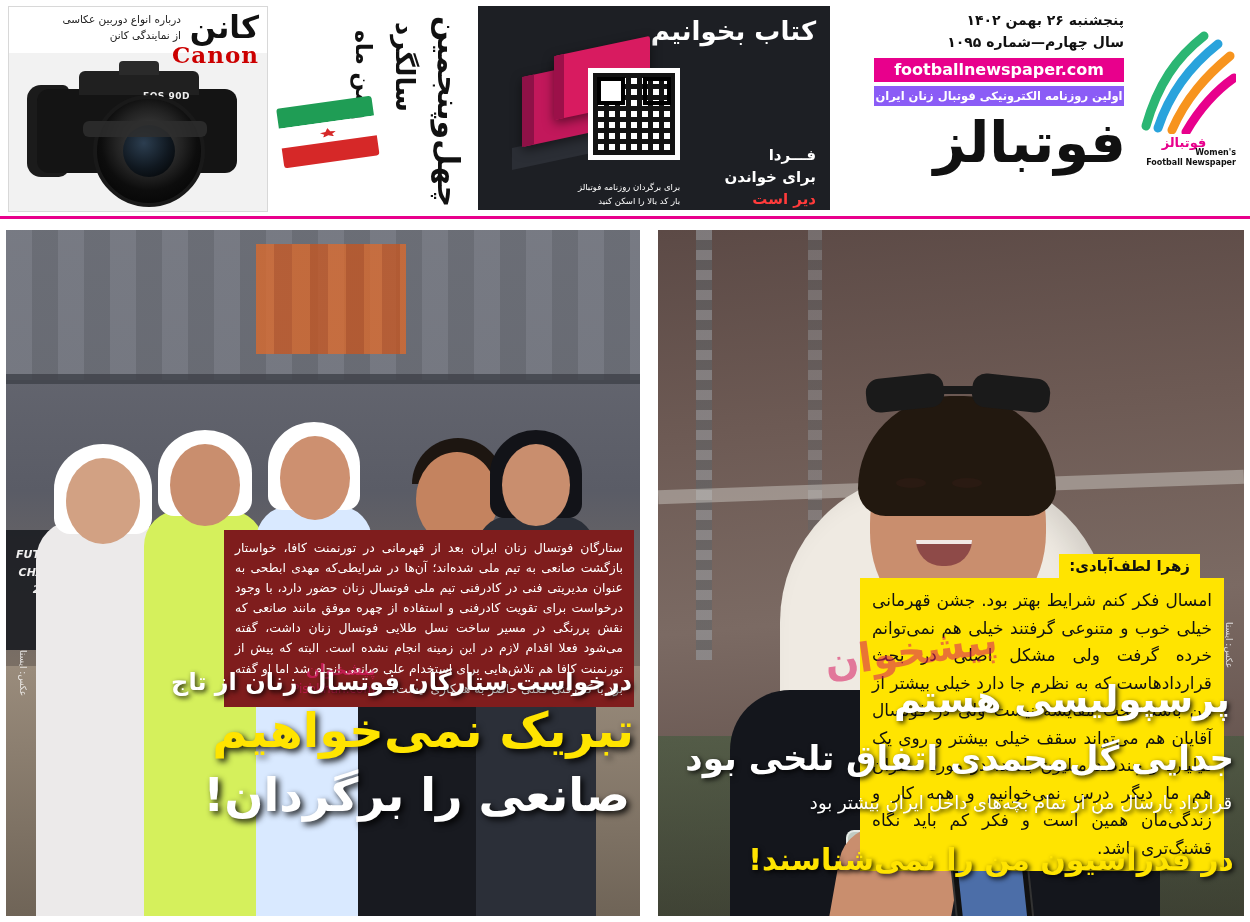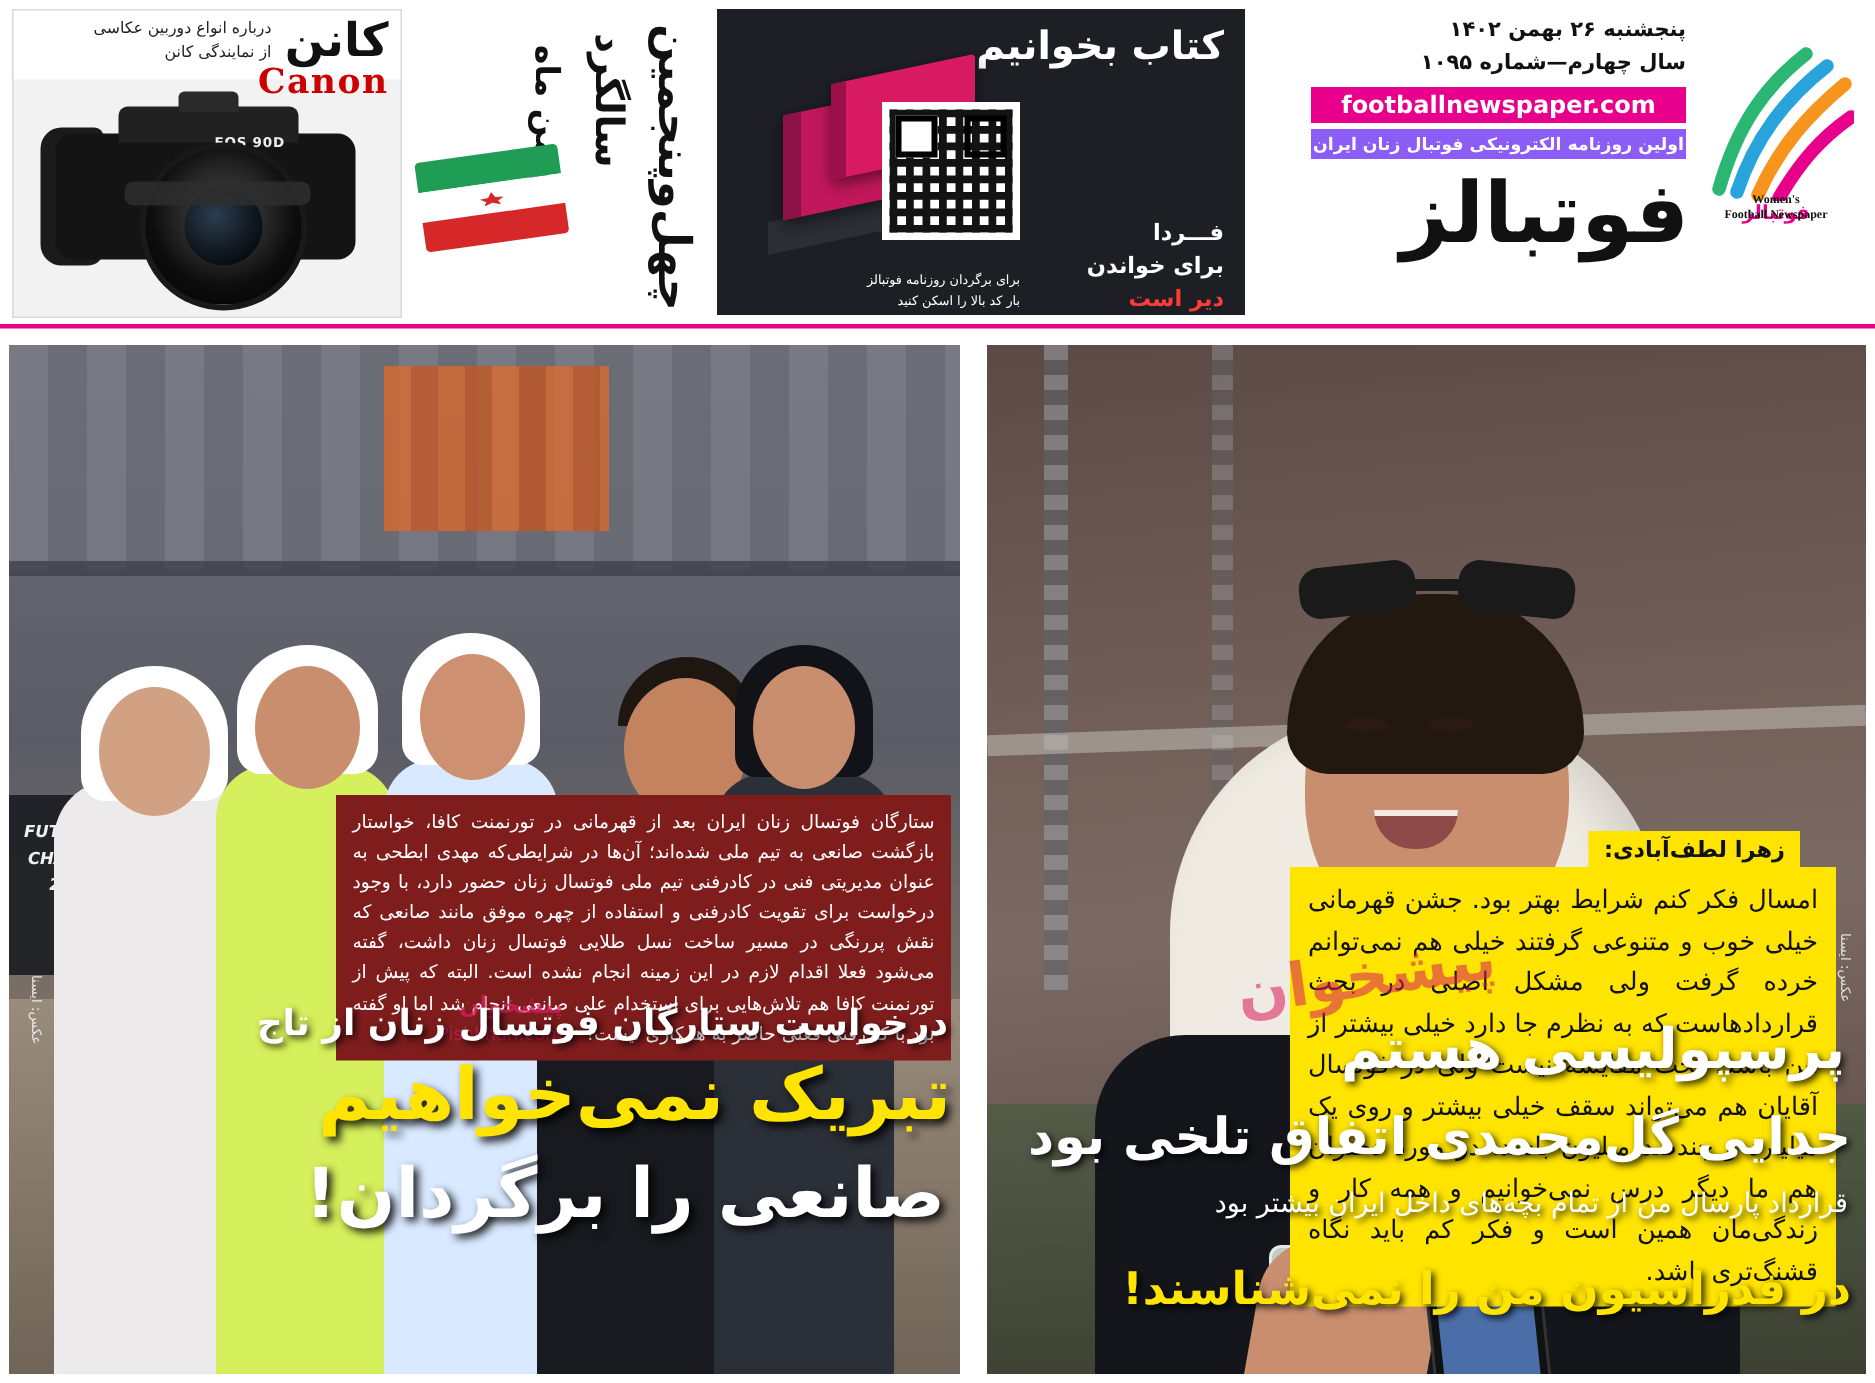--- a/index.html
+++ b/index.html
@@ -69,21 +69,21 @@
   
   .nameplate{position:absolute;right:6px;top:6px;width:410px;height:204px;background:#ffffff;}
   .np-date{position:absolute;right:120px;top:6px;font-size:14px;color:#111;font-weight:bold;}
   .np-issue{position:absolute;right:120px;top:28px;font-size:14px;color:#111;font-weight:bold;}
   .np-site{position:absolute;right:120px;top:52px;width:250px;height:24px;background:#e8008c;color:#fff;font-size:16px;font-weight:bold;text-align:center;line-height:24px;}
   .np-sub{position:absolute;right:120px;top:80px;width:250px;height:20px;background:#8b5cf6;color:#fff;font-size:11.5px;font-weight:bold;text-align:center;line-height:20px;}
   .np-logo{position:absolute;right:118px;top:104px;font-size:56px;font-weight:bold;color:#111;letter-spacing:-2px;}
   .np-mark{position:absolute;right:8px;top:16px;width:104px;height:150px;}
   .np-swoosh{position:absolute;left:0;top:0;width:104px;height:112px;}
   .np-brand{position:absolute;left:0;bottom:22px;width:104px;text-align:center;font-size:13px;font-weight:bold;color:#e8008c;}
-  .np-brand-en{position:absolute;left:0;bottom:24px;width:104px;text-align:center;font-size:8px;font-weight:bold;color:#111;line-height:1.25;font-family:Liberation Serif, serif;}
+  .np-brand-en{position:absolute;left:0;bottom:4px;width:104px;font-size:8px;font-weight:bold;color:#111;line-height:1.25;}
   .rule-pink{position:absolute;left:0;top:216px;width:1250px;height:3px;background:#e8008c;}
 
   
   .panel{position:absolute;top:230px;height:686px;overflow:hidden;background:#111;}
   .panel-right{right:6px;width:586px;}
   .panel-left{left:6px;width:634px;}
 
   
   .ph-r{position:absolute;inset:0;background:
      linear-gradient(175deg,#5c4a46 0%,#6d5a54 28%,#7b6a63 55%,#54423e 100%);}

